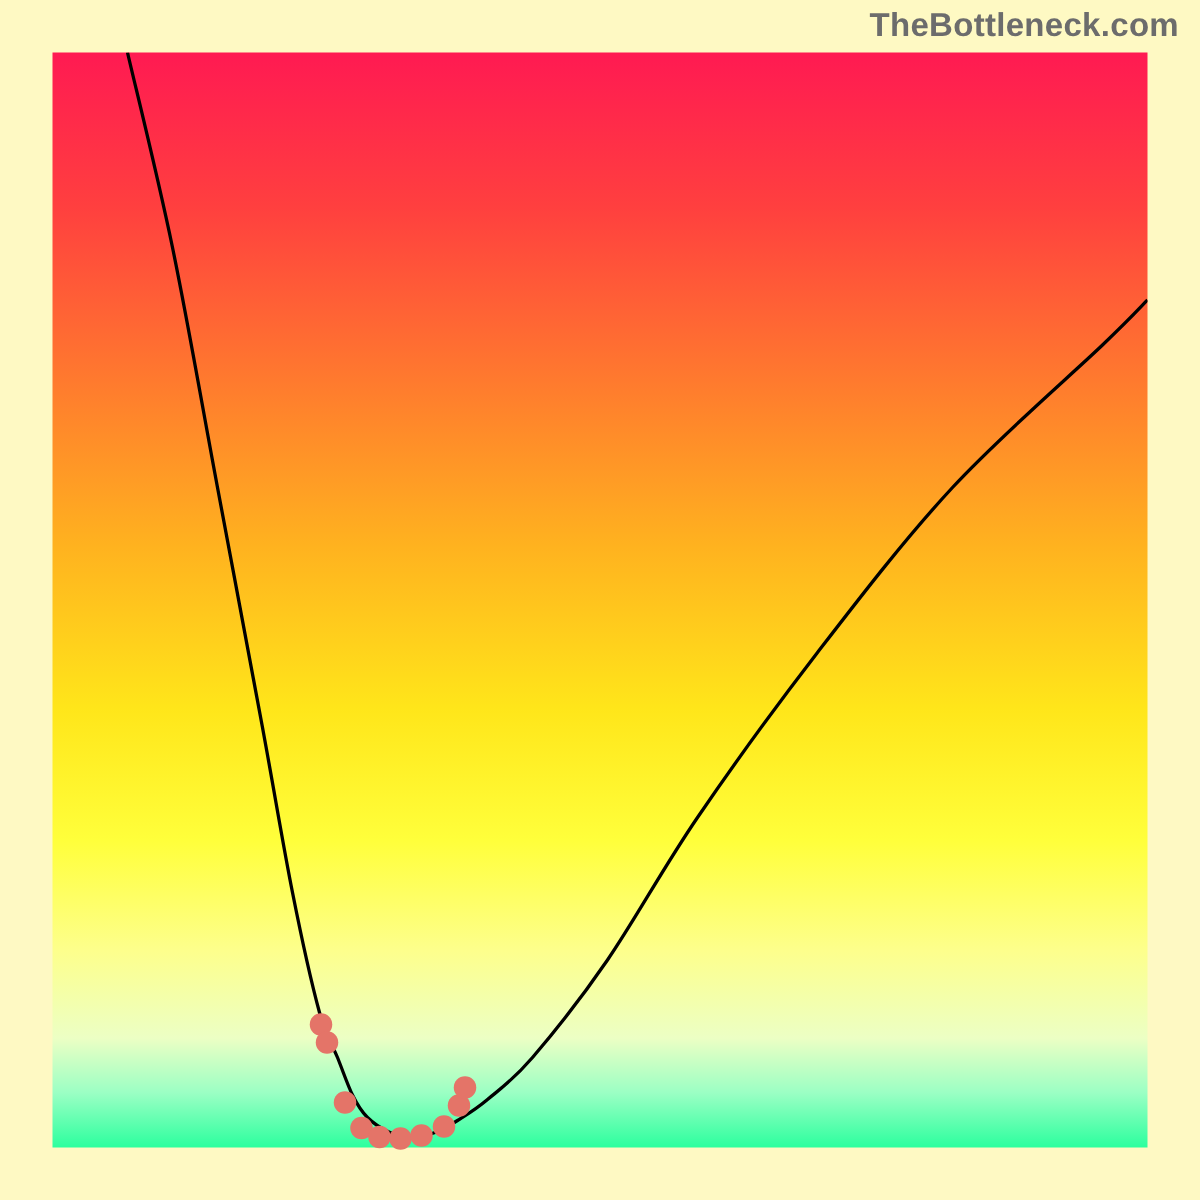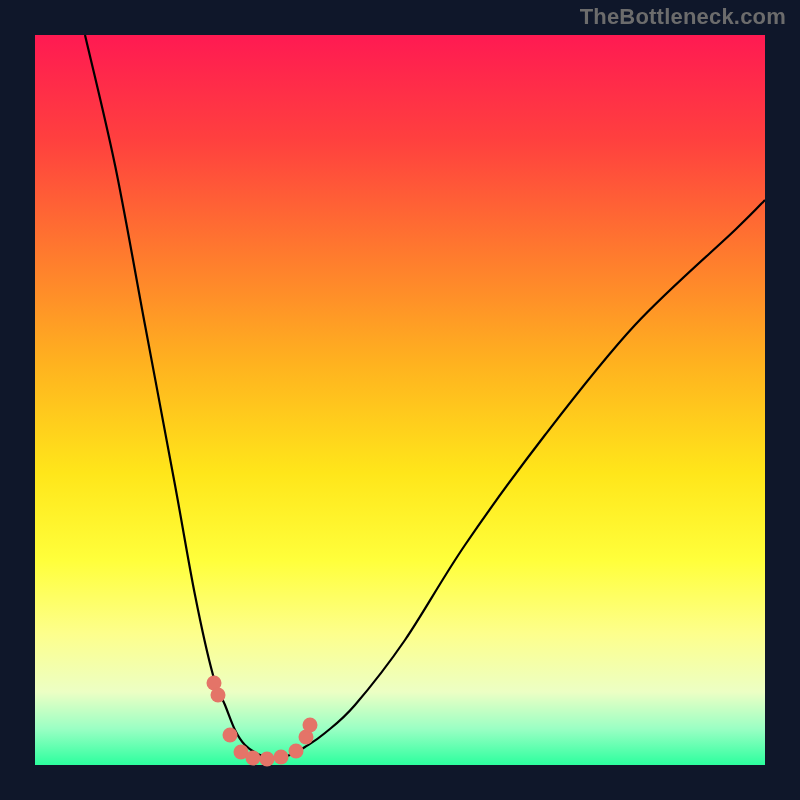--- a/index.html
+++ b/index.html
@@ -9,21 +9,21 @@
     height: 800px;
     overflow: hidden;
     background: #000;
   }
   .frame {
     position: absolute;
     left: 0;
     top: 0;
     width: 800px;
     height: 800px;
-    background: #0f172a;
+    background: #fef9c3;
   }
   .plot {
     position: absolute;
     left: 35px;
     top: 35px;
     width: 730px;
     height: 730px;
     background: linear-gradient(to bottom,
       #ff1a52 0%,
       #ff3f3f 14%,

